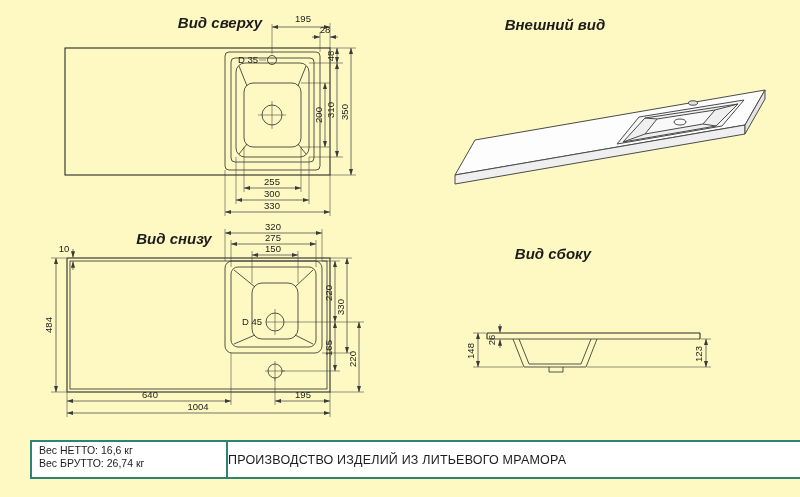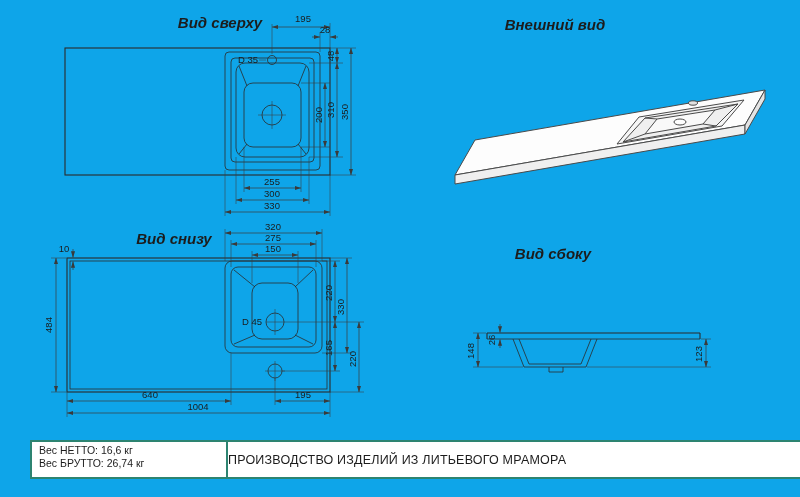--- a/index.html
+++ b/index.html
@@ -1,16 +1,16 @@
 <!DOCTYPE html>
 <html><head>
 <meta charset="utf-8">
 <style>
   html,body{margin:0;padding:0;background:#fff;}
-  #canvas{position:relative;width:800px;height:497px;background:#0ea5e9;overflow:hidden;
+  #canvas{position:relative;width:800px;height:497px;background:#fef9c3;overflow:hidden;
           font-family:"Liberation Sans",sans-serif;color:#1c1c1c;}
   svg{position:absolute;left:0;top:0;}
   svg text{font-family:"Liberation Sans",sans-serif;fill:#1c1c1c;}
   .dim{font-size:9.5px;}
   .vtitle{font-size:15px;font-weight:bold;font-style:italic;}
   .obj{stroke:#2b2b2b;stroke-width:1.1;fill:none;}
   .obj2{stroke:#2b2b2b;stroke-width:0.8;fill:none;}
   .dl{stroke:#3a3a3a;stroke-width:0.7;fill:none;}
   .ext{stroke:#3a3a3a;stroke-width:0.55;fill:none;}
   .p3d{stroke:#4a4a4a;stroke-width:1;stroke-linejoin:round;}

